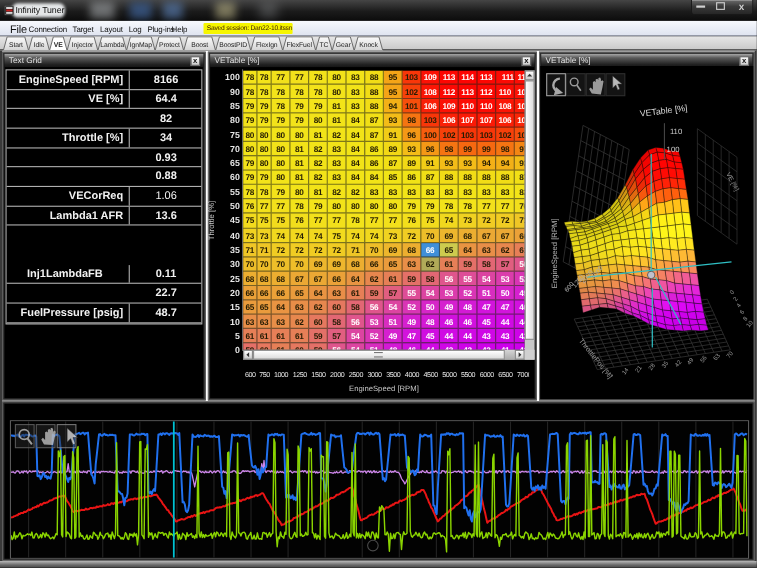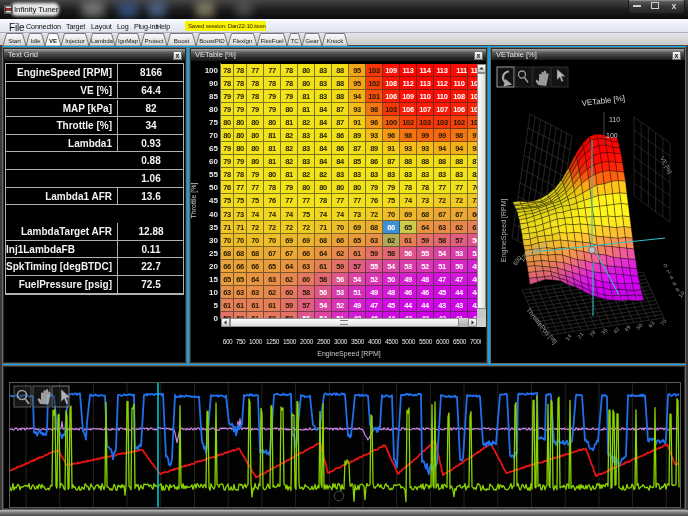--- a/index.html
+++ b/index.html
@@ -75,71 +75,65 @@
         <path d="M260.5 0.5 L283.5 0.5 L287 13 L257 13 Z" fill="url(#tg1)" stroke="#6a6a6a" stroke-width="0.9"></path>
         <text x="272.0" y="9.5" text-anchor="middle" font-size="6.2" font-weight="normal" fill="#222" letter-spacing="-0.1">FlexFuel</text>
         <path d="M290.5 0.5 L298.5 0.5 L302 13 L287 13 Z" fill="url(#tg1)" stroke="#6a6a6a" stroke-width="0.9"></path>
         <text x="294.5" y="9.5" text-anchor="middle" font-size="6.2" font-weight="normal" fill="#222" letter-spacing="-0.1">TC</text>
         <path d="M305.5 0.5 L318.5 0.5 L322 13 L302 13 Z" fill="url(#tg1)" stroke="#6a6a6a" stroke-width="0.9"></path>
         <text x="312.0" y="9.5" text-anchor="middle" font-size="6.2" font-weight="normal" fill="#222" letter-spacing="-0.1">Gear</text>
         <path d="M325.5 0.5 L344.5 0.5 L348 13 L322 13 Z" fill="url(#tg1)" stroke="#6a6a6a" stroke-width="0.9"></path>
         <text x="335.0" y="9.5" text-anchor="middle" font-size="6.2" font-weight="normal" fill="#222" letter-spacing="-0.1">Knock</text>
       </svg>
 </div>
-<div class="abs" style="left:0;top:46px;width:688px;height:464px;background:#0ea5e9;">
+<div class="abs" style="left:0;top:46px;width:688px;height:464px;background:#ffffff;">
 <div class="abs" style="left:0;top:0;width:2px;height:464px;background:#3a3a3a;"></div>
 <div class="abs" style="left:686px;top:0;width:2px;height:464px;background:#3a3a3a;"></div>
 <div class="panel" style="left:2px;top:1px;width:185px;height:317px;">
 <div class="phead">Text Grid<div class="pclose">x</div></div>
 <div class="abs" style="left:2px;top:15.20px;width:179px;height:231.45px;border:1px solid #b0b0b0;"></div>
 <div class="abs" style="left:3px;top:16.20px;width:177px;height:17.65px;border-bottom:1px solid #b0b0b0;">
           <div class="abs" style="left:0;top:0;width:112px;height:100%;border-right:1px solid #b0b0b0;color:#f2f2f2;font-size:10px;font-weight:bold;line-height:17.6px;text-align:right;padding-right:5px;white-space:nowrap;">EngineSpeed [RPM]</div>
           <div class="abs" style="left:113px;top:0;right:0;height:100%;color:#f2f2f2;font-size:10px;font-weight:bold;line-height:17.6px;text-align:center;">8166</div>
         </div>
 <div class="abs" style="left:3px;top:33.85px;width:177px;height:17.65px;border-bottom:1px solid #b0b0b0;">
           <div class="abs" style="left:0;top:0;width:112px;height:100%;border-right:1px solid #b0b0b0;color:#f2f2f2;font-size:10px;font-weight:bold;line-height:17.6px;text-align:right;padding-right:5px;white-space:nowrap;">VE [%]</div>
           <div class="abs" style="left:113px;top:0;right:0;height:100%;color:#f2f2f2;font-size:10px;font-weight:bold;line-height:17.6px;text-align:center;">64.4</div>
         </div>
 <div class="abs" style="left:3px;top:51.50px;width:177px;height:17.65px;border-bottom:1px solid #b0b0b0;">
-          <div class="abs" style="left:0;top:0;width:112px;height:100%;border-right:1px solid #b0b0b0;color:#f2f2f2;font-size:10px;font-weight:bold;line-height:17.6px;text-align:right;padding-right:5px;white-space:nowrap;">MAP [kPa]</div>
           <div class="abs" style="left:113px;top:0;right:0;height:100%;color:#f2f2f2;font-size:10px;font-weight:bold;line-height:17.6px;text-align:center;">82</div>
         </div>
 <div class="abs" style="left:3px;top:69.15px;width:177px;height:17.65px;border-bottom:1px solid #b0b0b0;">
           <div class="abs" style="left:0;top:0;width:112px;height:100%;border-right:1px solid #b0b0b0;color:#f2f2f2;font-size:10px;font-weight:bold;line-height:17.6px;text-align:right;padding-right:5px;white-space:nowrap;">Throttle [%]</div>
           <div class="abs" style="left:113px;top:0;right:0;height:100%;color:#f2f2f2;font-size:10px;font-weight:bold;line-height:17.6px;text-align:center;">34</div>
         </div>
 <div class="abs" style="left:3px;top:86.80px;width:177px;height:17.65px;border-bottom:1px solid #b0b0b0;">
-          <div class="abs" style="left:0;top:0;width:112px;height:100%;border-right:1px solid #b0b0b0;color:#f2f2f2;font-size:10px;font-weight:bold;line-height:17.6px;text-align:right;padding-right:5px;white-space:nowrap;">Lambda1</div>
           <div class="abs" style="left:113px;top:0;right:0;height:100%;color:#f2f2f2;font-size:10px;font-weight:bold;line-height:17.6px;text-align:center;">0.93</div>
         </div>
 <div class="abs" style="left:3px;top:104.45px;width:177px;height:17.65px;border-bottom:1px solid #b0b0b0;">
           <div class="abs" style="left:113px;top:0;right:0;height:100%;color:#f2f2f2;font-size:10px;font-weight:bold;line-height:17.6px;text-align:center;">0.88</div>
         </div>
 <div class="abs" style="left:3px;top:122.10px;width:177px;height:17.65px;border-bottom:1px solid #b0b0b0;">
-          <div class="abs" style="left:113px;top:0;right:0;height:100%;color:#f2f2f2;font-size:10px;font-weight:bold;line-height:17.6px;text-align:center;">1.06</div>
+          <div class="abs" style="left:0;top:0;width:112px;height:100%;border-right:1px solid #b0b0b0;color:#f2f2f2;font-size:10px;font-weight:bold;line-height:17.6px;text-align:right;padding-right:5px;white-space:nowrap;">VECorReq</div>
+          <div class="abs" style="left:113px;top:0;right:0;height:100%;color:#f2f2f2;font-size:10px;font-weight:normal;line-height:17.6px;text-align:center;">1.06</div>
         </div>
 <div class="abs" style="left:3px;top:139.75px;width:177px;height:17.65px;border-bottom:1px solid #b0b0b0;">
           <div class="abs" style="left:0;top:0;width:112px;height:100%;border-right:1px solid #b0b0b0;color:#f2f2f2;font-size:10px;font-weight:bold;line-height:17.6px;text-align:right;padding-right:5px;white-space:nowrap;">Lambda1 AFR</div>
           <div class="abs" style="left:113px;top:0;right:0;height:100%;color:#f2f2f2;font-size:10px;font-weight:bold;line-height:17.6px;text-align:center;">13.6</div>
         </div>
-<div class="abs" style="left:3px;top:175.05px;width:177px;height:17.65px;border-bottom:1px solid #b0b0b0;">
-          <div class="abs" style="left:0;top:0;width:112px;height:100%;border-right:1px solid #b0b0b0;color:#f2f2f2;font-size:10px;font-weight:bold;line-height:17.6px;text-align:right;padding-right:5px;white-space:nowrap;">LambdaTarget AFR</div>
-          <div class="abs" style="left:113px;top:0;right:0;height:100%;color:#f2f2f2;font-size:10px;font-weight:bold;line-height:17.6px;text-align:center;">12.88</div>
-        </div>
 <div class="abs" style="left:3px;top:192.70px;width:177px;height:17.65px;border-bottom:1px solid #b0b0b0;">
-          <div class="abs" style="left:0;top:0;width:112px;height:100%;border-right:1px solid #b0b0b0;color:#f2f2f2;font-size:10px;font-weight:bold;line-height:17.6px;text-align:left;padding-right:5px;white-space:nowrap;">Inj1LambdaFB</div>
+          <div class="abs" style="left:0;top:0;width:112px;height:100%;border-right:1px solid #b0b0b0;color:#f2f2f2;font-size:10px;font-weight:bold;line-height:17.6px;text-align:center;padding-right:5px;white-space:nowrap;">Inj1LambdaFB</div>
           <div class="abs" style="left:113px;top:0;right:0;height:100%;color:#f2f2f2;font-size:10px;font-weight:bold;line-height:17.6px;text-align:center;">0.11</div>
         </div>
 <div class="abs" style="left:3px;top:210.35px;width:177px;height:17.65px;border-bottom:1px solid #b0b0b0;">
-          <div class="abs" style="left:0;top:0;width:112px;height:100%;border-right:1px solid #b0b0b0;color:#f2f2f2;font-size:10px;font-weight:bold;line-height:17.6px;text-align:right;padding-right:5px;white-space:nowrap;">SpkTiming [degBTDC]</div>
           <div class="abs" style="left:113px;top:0;right:0;height:100%;color:#f2f2f2;font-size:10px;font-weight:bold;line-height:17.6px;text-align:center;">22.7</div>
         </div>
 <div class="abs" style="left:3px;top:228.00px;width:177px;height:17.65px;border-bottom:1px solid #b0b0b0;">
           <div class="abs" style="left:0;top:0;width:112px;height:100%;border-right:1px solid #b0b0b0;color:#f2f2f2;font-size:10px;font-weight:bold;line-height:17.6px;text-align:right;padding-right:5px;white-space:nowrap;">FuelPressure [psig]</div>
-          <div class="abs" style="left:113px;top:0;right:0;height:100%;color:#f2f2f2;font-size:10px;font-weight:bold;line-height:17.6px;text-align:center;">72.5</div>
+          <div class="abs" style="left:113px;top:0;right:0;height:100%;color:#f2f2f2;font-size:10px;font-weight:bold;line-height:17.6px;text-align:center;">48.7</div>
         </div>
 </div>
 <div class="panel" style="left:189px;top:1px;width:299px;height:317px;">
 <div class="phead">VETable [%]<div class="pclose">x</div></div>
 <div class="abs" style="left:-27px;top:149px;width:60px;font-size:7px;color:#c8c8c8;transform:rotate(-90deg);text-align:center;">Throttle [%]</div>
 <div class="abs" style="left:8px;top:16px;width:20px;height:13px;color:#e8e8e8;font-size:8px;font-weight:bold;line-height:13.5px;text-align:right;">100</div>
 <div class="abs" style="left:8px;top:29px;width:20px;height:13px;color:#e8e8e8;font-size:8px;font-weight:bold;line-height:13.5px;text-align:right;">90</div>
 <div class="abs" style="left:8px;top:42px;width:20px;height:13px;color:#e8e8e8;font-size:8px;font-weight:bold;line-height:13.5px;text-align:right;">85</div>
 <div class="abs" style="left:8px;top:55px;width:20px;height:13px;color:#e8e8e8;font-size:8px;font-weight:bold;line-height:13.5px;text-align:right;">80</div>
 <div class="abs" style="left:8px;top:68px;width:20px;height:13px;color:#e8e8e8;font-size:8px;font-weight:bold;line-height:13.5px;text-align:right;">75</div>

